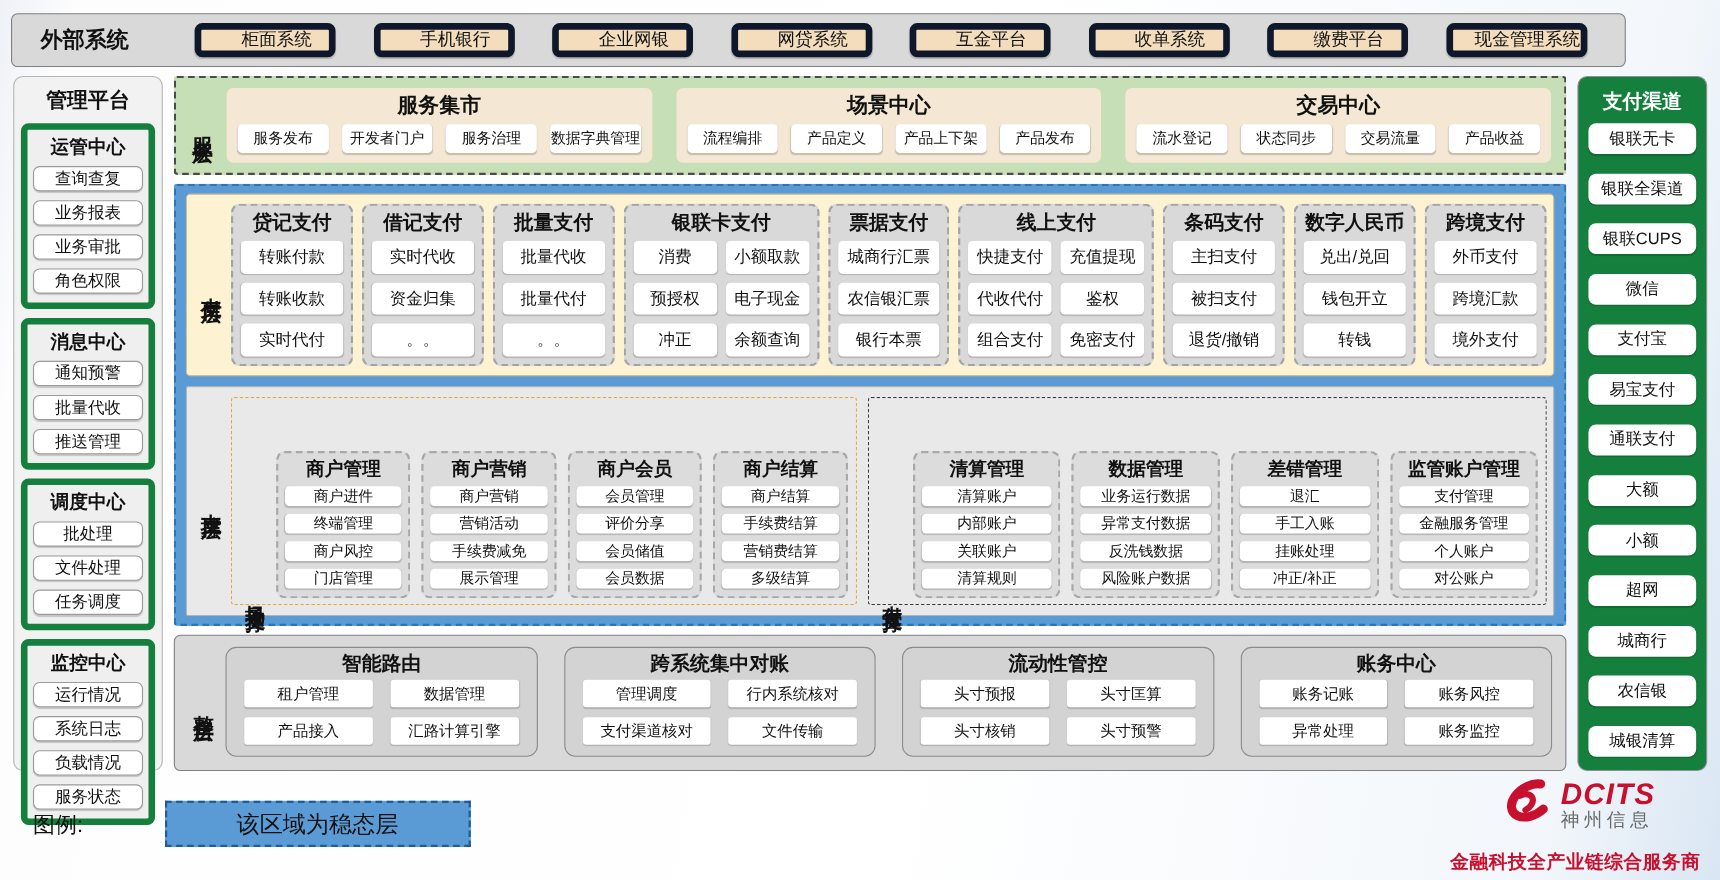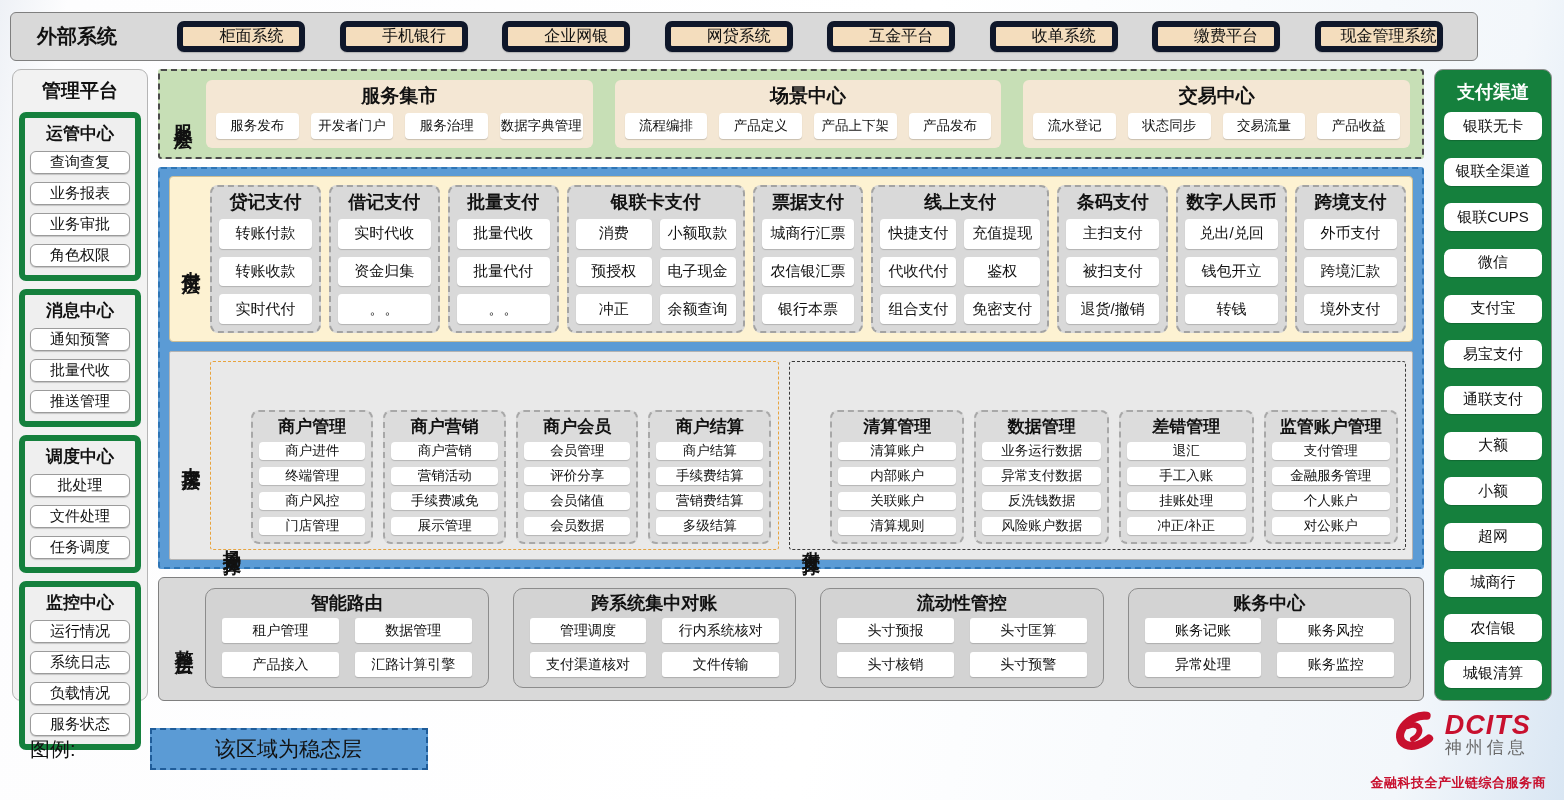--- a/index.html
+++ b/index.html
@@ -135,21 +135,21 @@
   .legend-box { width: 278px; height: 42px; display: flex; align-items: center; justify-content: center; font-size: 21px; }
   .legend-box[data-type="agile"] { background: var(--agile_green_fill,#d9e8cb); border: 2px dashed var(--agile_green_border,#538135); }
   .legend-box[data-type="stable"] { background: var(--stable_blue,#5b9bd5); border: 2px dashed #1f5c99; }
 
   
   .logo { display: flex; flex-direction: column; align-items: center; margin-right: 4px; }
   .logo-top { display: flex; align-items: center; gap: 7px; }
   .logo-text { display: flex; flex-direction: column; line-height: 1.02; }
   .logo-name { color: var(--brand_red,#c8102e); font-weight: bold; font-style: italic; font-size: 27px; letter-spacing: 1px; }
   .logo-cn { color: #6a6a6a; font-size: 17px; letter-spacing: 4px; }
-  .logo-tagline { color: var(--brand_red,#c8102e); font-weight: bold; font-size: 13px; margin-top: 12px; letter-spacing: 0.5px; white-space: nowrap; }
+  .logo-tagline { color: var(--brand_red,#c8102e); font-weight: bold; font-size: 17px; margin-top: 12px; letter-spacing: 0.5px; white-space: nowrap; }
 </style>
 </head>
 <body>
 
 <div class="page">
 
   <div class="topbar">
     <div class="topbar-label">外部系统</div>
     <div class="topbar-items">
 

